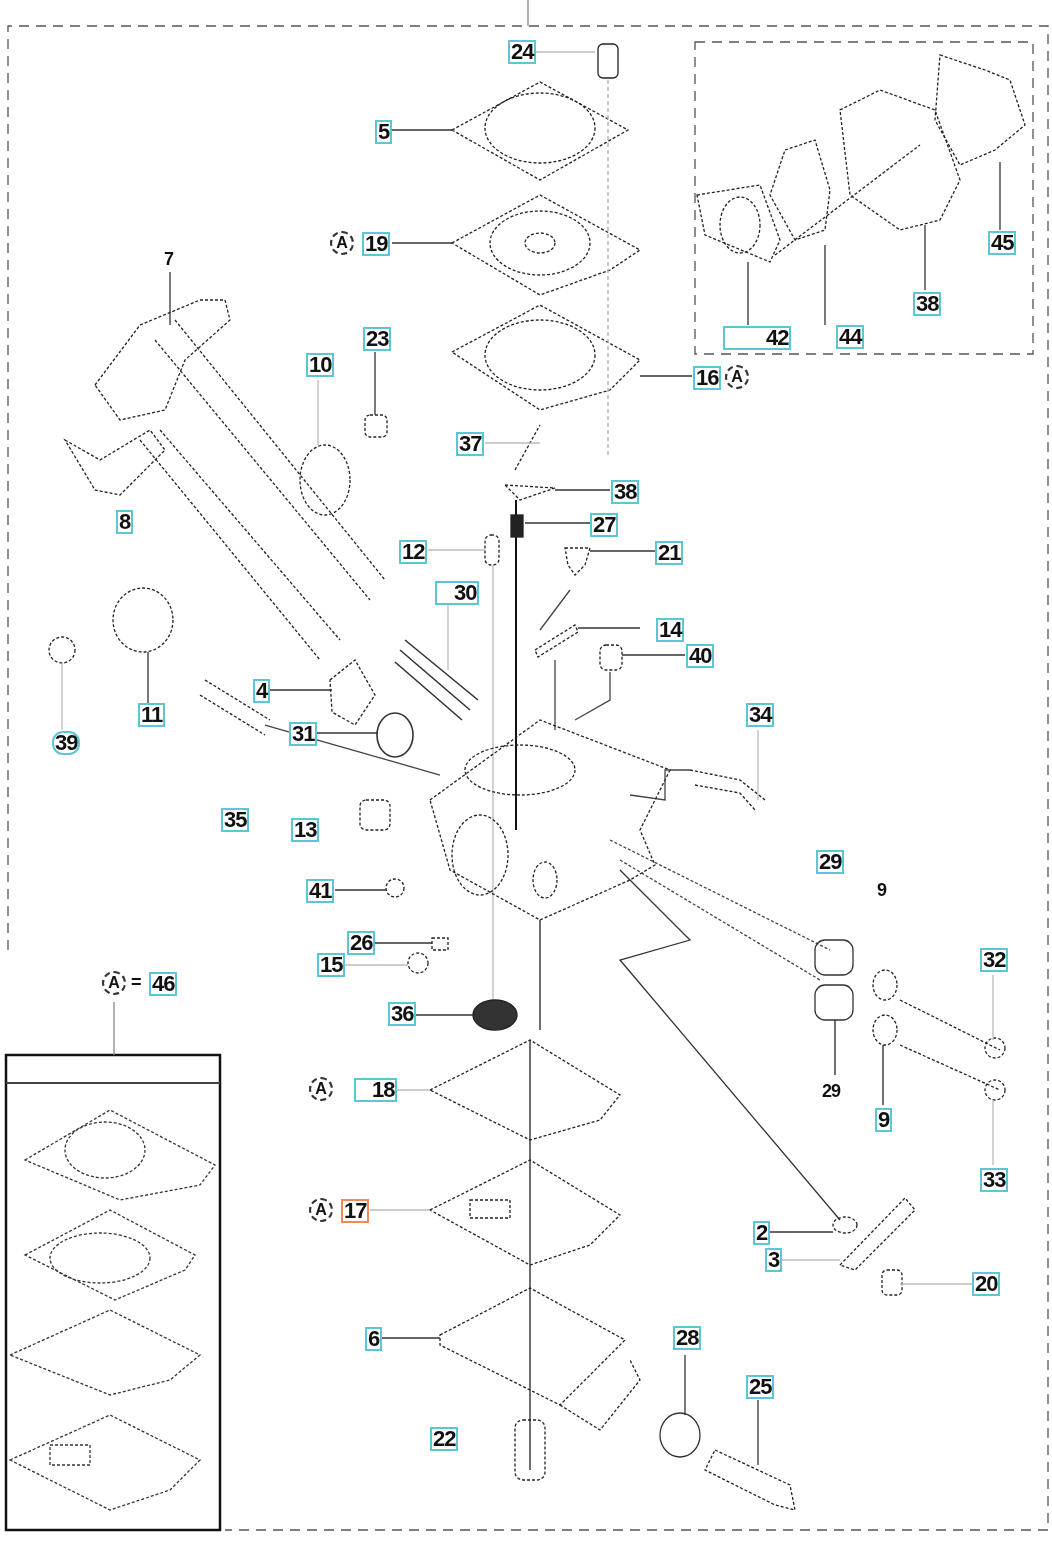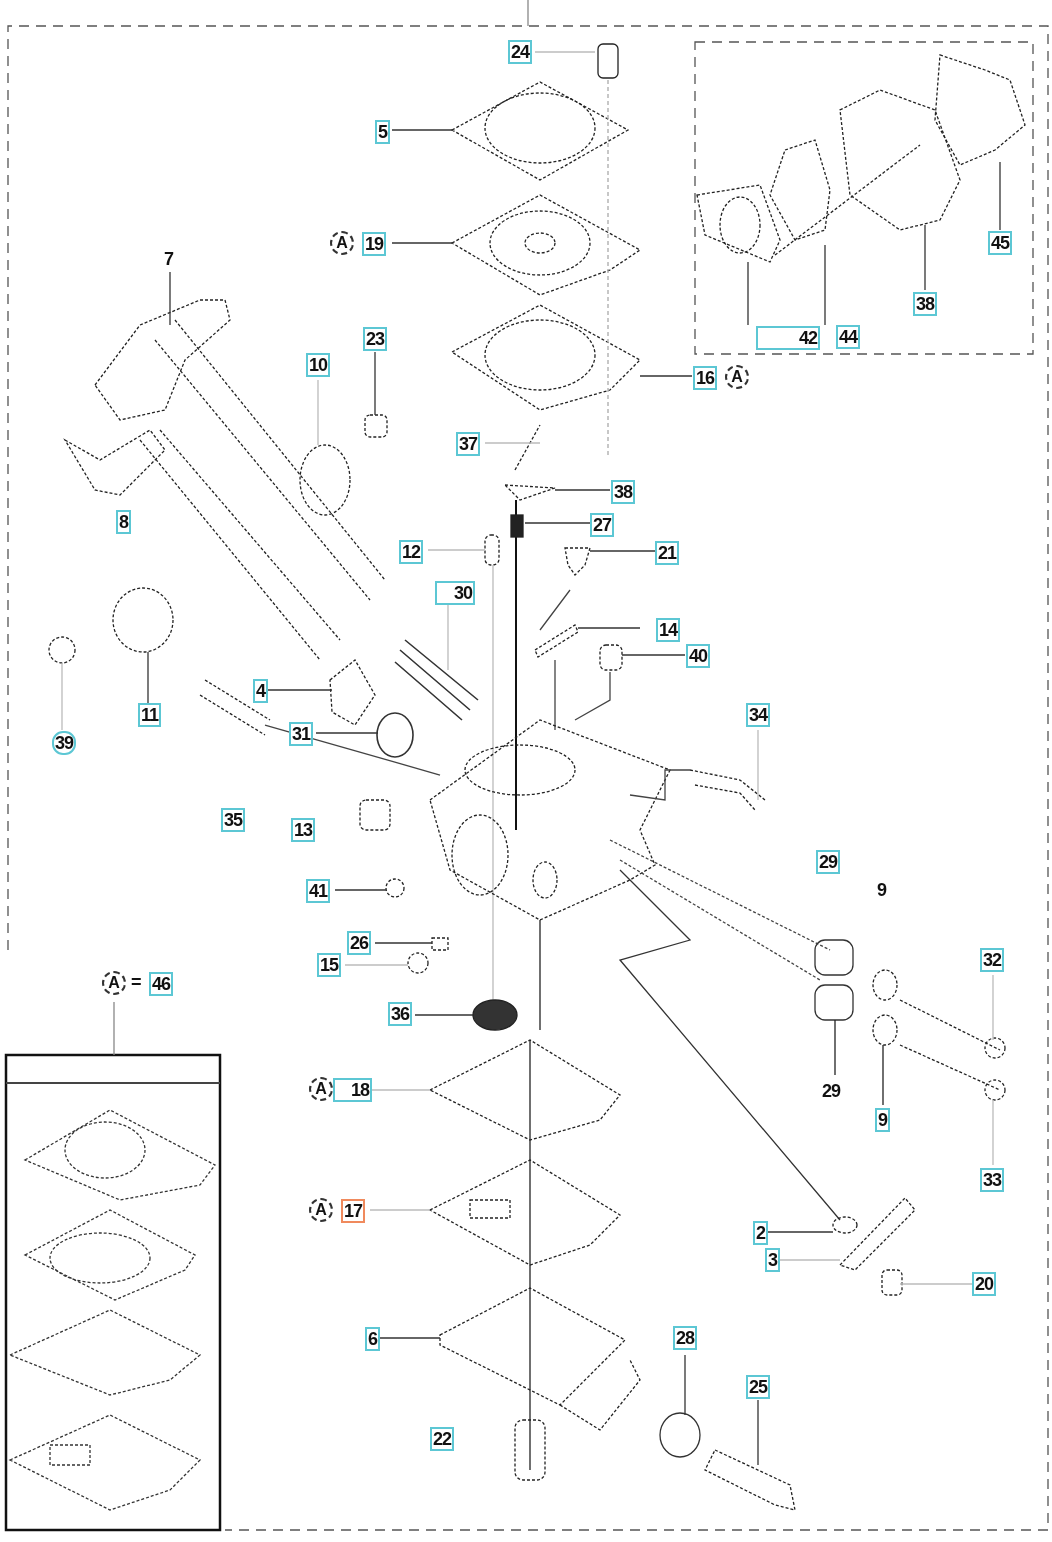--- a/index.html
+++ b/index.html
@@ -1,20 +1,20 @@
 <!DOCTYPE html>
 <html><head>
 <meta charset="utf-8">
 <style>
   html, body { margin: 0; padding: 0; background: #ffffff; }
   body { width: 1052px; height: 1542px; position: relative; overflow: hidden;
          font-family: "Liberation Sans", sans-serif; }
   #diagram { position: absolute; left: 0; top: 0; width: 1052px; height: 1542px; }
   .lbl { position: absolute; box-sizing: border-box; border: 2px solid #5cc7d4; background: #fff;
-         font-family: "Liberation Sans", sans-serif; font-weight: bold; font-size: 18px; color: #111;
+         font-family: "Liberation Sans", sans-serif; font-weight: bold; font-size: 22px; color: #111;
          line-height: 20px; padding: 0 1px; text-align: center; min-width: 14px; cursor: pointer; letter-spacing: -1px; }
   .lbl.hl { border-color: #f08a5d; }
   .plain { position: absolute; font-family: "Liberation Sans", sans-serif; font-weight: bold;
            font-size: 18px; color: #111; line-height: 20px; letter-spacing: -1px; }
   .acirc { position: absolute; width: 24px; height: 24px; border: 2px dashed #333; border-radius: 50%;
            box-sizing: border-box; font-family: "Liberation Sans", sans-serif; font-weight: bold;
            font-size: 16px; line-height: 20px; text-align: center; color: #111; background:#fff; }
   .eq { position: absolute; font-family: "Liberation Sans", sans-serif; font-weight: bold; font-size: 18px; color:#111; }
 </style>
 </head>
@@ -260,21 +260,21 @@
 </svg>
 
 <div class="lbl" style="left: 508px; top: 40px; border-color: rgb(92, 199, 212);">24</div>
 <div class="lbl" style="left: 375px; top: 120px; border-color: rgb(92, 199, 212);">5</div>
 <div class="acirc" style="left:330px;top:231px;">A</div>
 <div class="lbl" style="left: 362px; top: 232px; border-color: rgb(92, 199, 212);">19</div>
 <div class="lbl" style="left: 693px; top: 366px; border-color: rgb(92, 199, 212);">16</div>
 <div class="acirc" style="left:725px;top:365px;">A</div>
 <div class="lbl" style="left: 988px; top: 231px; border-color: rgb(92, 199, 212);">45</div>
 <div class="lbl" style="left: 913px; top: 292px; border-color: rgb(92, 199, 212);">38</div>
-<div class="lbl" style="left: 756px; top: 326px; border-color: rgb(92, 199, 212); padding-left: 41px;">42</div>
+<div class="lbl" style="left: 723px; top: 326px; border-color: rgb(92, 199, 212); padding-left: 41px;">42</div>
 <div class="lbl" style="left: 836px; top: 325px; border-color: rgb(92, 199, 212);">44</div>
 
 <div class="plain" style="left:164px;top:249px;">7</div>
 <div class="lbl" style="left: 363px; top: 327px; border-color: rgb(92, 199, 212);">23</div>
 <div class="lbl" style="left: 306px; top: 353px; border-color: rgb(92, 199, 212);">10</div>
 <div class="lbl" style="left: 116px; top: 510px; border-color: rgb(92, 199, 212);">8</div>
 <div class="lbl" style="left: 456px; top: 432px; border-color: rgb(92, 199, 212);">37</div>
 <div class="lbl" style="left: 611px; top: 480px; border-color: rgb(92, 199, 212);">38</div>
 <div class="lbl" style="left: 590px; top: 513px; border-color: rgb(92, 199, 212);">27</div>
 <div class="lbl" style="left: 399px; top: 540px; border-color: rgb(92, 199, 212);">12</div>
@@ -294,21 +294,21 @@
 <div class="lbl" style="left: 306px; top: 879px; border-color: rgb(92, 199, 212);">41</div>
 <div class="lbl" style="left: 347px; top: 931px; border-color: rgb(92, 199, 212);">26</div>
 <div class="lbl" style="left: 317px; top: 953px; border-color: rgb(92, 199, 212);">15</div>
 <div class="lbl" style="left: 388px; top: 1002px; border-color: rgb(92, 199, 212);">36</div>
 <div class="lbl" style="left: 980px; top: 948px; border-color: rgb(92, 199, 212);">32</div>
 <div class="plain" style="left:822px;top:1081px;">29</div>
 <div class="lbl" style="left: 875px; top: 1108px; border-color: rgb(92, 199, 212);">9</div>
 <div class="lbl" style="left: 980px; top: 1168px; border-color: rgb(92, 199, 212);">33</div>
 
 <div class="acirc" style="left:309px;top:1077px;">A</div>
-<div class="lbl" style="left: 333px; top: 1078px; border-color: rgb(92, 199, 212); padding-left: 16px;">18</div>
+<div class="lbl" style="left: 354px; top: 1078px; border-color: rgb(92, 199, 212); padding-left: 16px;">18</div>
 <div class="acirc" style="left:309px;top:1198px;">A</div>
 <div class="lbl hl" style="left: 341px; top: 1199px; border-color: rgb(240, 138, 93);">17</div>
 
 <div class="lbl" style="left: 753px; top: 1221px; border-color: rgb(92, 199, 212);">2</div>
 <div class="lbl" style="left: 765px; top: 1248px; border-color: rgb(92, 199, 212);">3</div>
 <div class="lbl" style="left: 972px; top: 1272px; border-color: rgb(92, 199, 212);">20</div>
 <div class="lbl" style="left: 365px; top: 1327px; border-color: rgb(92, 199, 212);">6</div>
 <div class="lbl" style="left: 673px; top: 1326px; border-color: rgb(92, 199, 212);">28</div>
 <div class="lbl" style="left: 746px; top: 1375px; border-color: rgb(92, 199, 212);">25</div>
 <div class="lbl" style="left: 430px; top: 1427px; border-color: rgb(92, 199, 212);">22</div>

